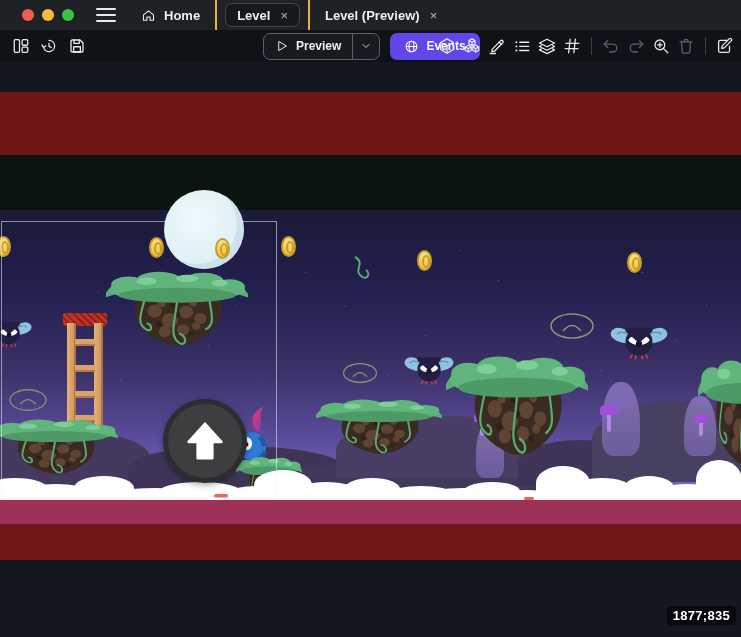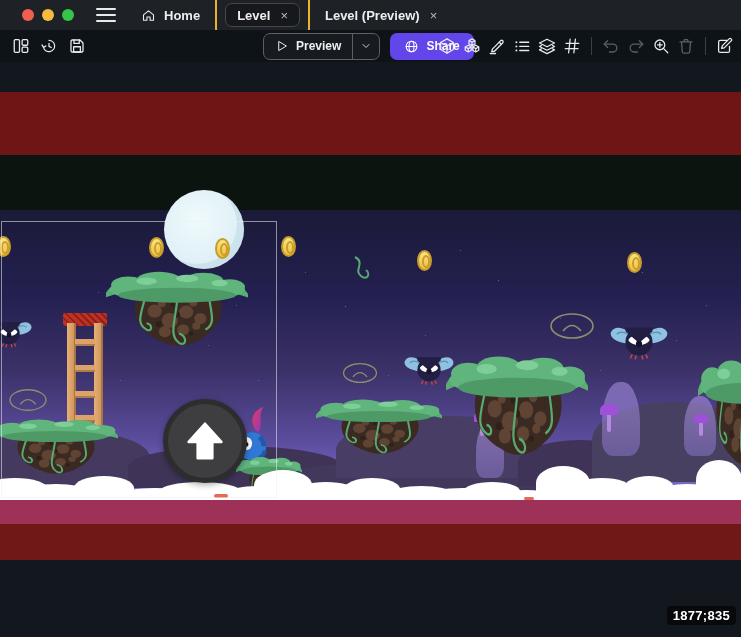--- a/index.html
+++ b/index.html
@@ -229,21 +229,21 @@
             <polyline points="6,9 12,15 18,9"></polyline>
           </svg>
         </span>
       </div>
       <div class="btn-share">
         <svg class="ic" width="15" height="15" viewBox="0 0 24 24">
           <circle cx="12" cy="12" r="8.5"></circle>
             <ellipse cx="12" cy="12" rx="4" ry="8.5"></ellipse>
             <path d="M3.5,12 h17"></path>
         </svg>
-        <span>Share</span>
+        <span>Events</span>
       </div>
     </div>
 
     <div class="tb-right">
       <span class="tbtn">
         <svg class="ic" width="18" height="18" viewBox="0 0 24 24">
           <path d="M12,2.5 L20.5,7.25 V16.75 L12,21.5 L3.5,16.75 V7.25 Z"></path>
           <path d="M3.5,7.25 L12,12 L20.5,7.25 M12,12 V21.5"></path>
         </svg>
       </span>

